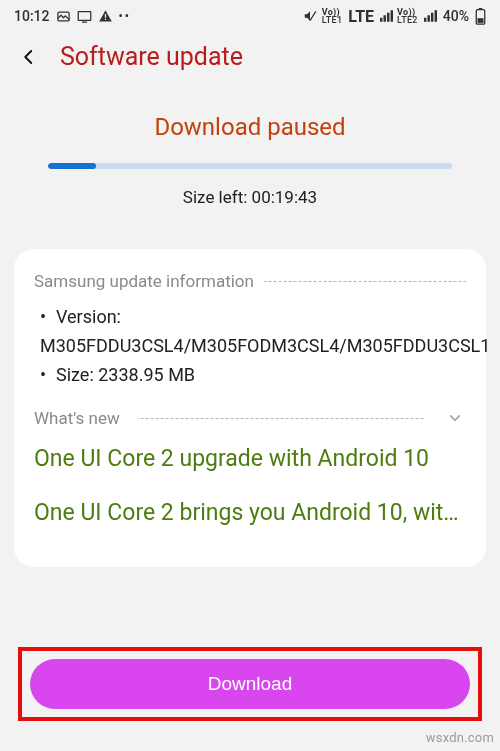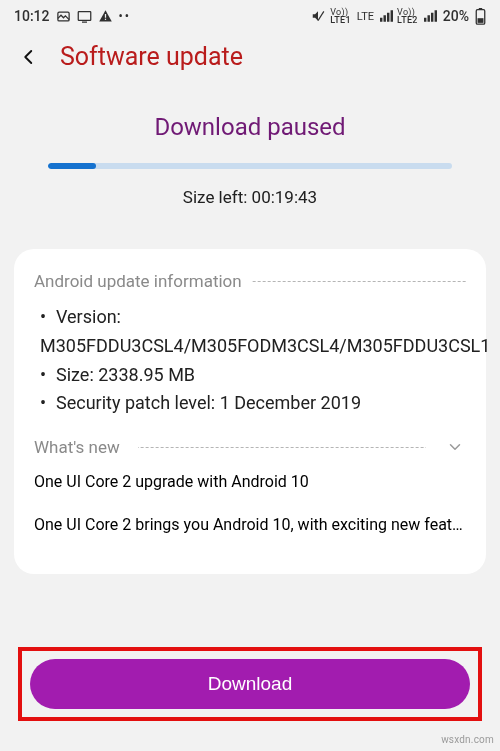--- a/index.html
+++ b/index.html
@@ -2,43 +2,43 @@
 <html><head>
   <meta charset="utf-8">
   <style>
     * { box-sizing: border-box; margin: 0; padding: 0; }
     html, body { width: 500px; height: 751px; font-family: -apple-system, Roboto, "Segoe UI", sans-serif; background: #f2f2f2; color: #1a1a1a; overflow: hidden; }
     .status-bar { height: 32px; display: flex; justify-content: space-between; align-items: center; padding: 0 14px; font-size: 14px; font-weight: 500; color: #303030; }
     .status-left, .status-right { display: flex; align-items: center; gap: 6px; }
     .sicon { display: inline-flex; align-items: center; }
     .sicon svg { display: block; }
     .lte { font-size: 9px; line-height: 8px; letter-spacing: 0.3px; margin-left: -2px; }
-    .lte div:first-child { font-weight: 400; }
+    .lte div:first-child { font-weight: 700; }
     .app-bar { display: flex; align-items: center; padding: 10px 18px 22px 18px; gap: 20px; }
     .back-arrow { width: 22px; height: 22px; display: flex; align-items: center; justify-content: center; }
     .title { font-size: 25px; font-weight: 400; color: #b91c1c; }
     .status-section { text-align: center; padding: 20px 30px 24px; }
-    .status-text { font-size: 24px; font-weight: 400; color: #701a75; margin-bottom: 22px; }
+    .status-text { font-size: 24px; font-weight: 400; color: #c2410c; margin-bottom: 22px; }
     .progress { height: 6px; background: #c9dcef; border-radius: 3px; position: relative; overflow: hidden; margin: 0 18px 18px; }
     .progress-fill { position: absolute; left: 0; top: 0; bottom: 0; width: 12%; background: #1572cf; border-radius: 3px; }
     .time-left { font-size: 17px; color: #202020; }
     .card { background: #fff; border-radius: 20px; margin: 18px 14px 0; padding: 22px 20px 18px; font-size: 18px; }
     .section-header { display: flex; align-items: center; gap: 10px; color: #8a8a8a; font-size: 17px; margin-bottom: 12px; }
     .dots { flex: 1; height: 1px; background-image: radial-gradient(circle, #b5b5b5 1px, transparent 1.2px); background-size: 5px 5px; background-repeat: repeat-x; background-position: center; }
     .info-list { list-style: none; padding-left: 6px; color: #212121; line-height: 1.6; margin-bottom: 18px; margin-top: 7px; }
     .info-list li::before { content: "•"; display: inline-block; width: 16px; color: #222; }
     .whats-header { display: flex; align-items: center; gap: 18px; color: #8a8a8a; font-size: 17px; margin-bottom: 12px; }
     .chevron { width: 22px; height: 22px; display: flex; align-items: center; justify-content: center; color: #9a9a9a; }
-    .whats-body { color: #000000; line-height: 1.55; font-size: 16px; }
+    .whats-body { color: #4d7c0f; line-height: 1.55; font-size: 23px; }
     .whats-body p { margin-bottom: 18px; white-space: nowrap; overflow: hidden; text-overflow: ellipsis; }
     .whats-body p:first-child { white-space: normal; overflow: visible; }
     .bottom { position: absolute; left: 0; right: 0; bottom: 30px; padding: 0 18px; }
     .highlight-box { border: 4px solid #e30f0f; padding: 8px; }
-    .dl-button { width: 100%; background: #a21caf; color: #fff; border: none; border-radius: 28px; height: 50px; font-size: 19px; font-weight: 500; cursor: pointer; }
-    .watermark { position: absolute; right: 6px; bottom: 6px; font-size: 10px; color: #9a9a9a; letter-spacing: 0.2px; }
+    .dl-button { width: 100%; background: #d946ef; color: #fff; border: none; border-radius: 28px; height: 50px; font-size: 19px; font-weight: 500; cursor: pointer; }
+    .watermark { position: absolute; right: 6px; bottom: 6px; font-size: 13px; color: #9a9a9a; letter-spacing: 0.2px; }
   </style>
 </head>
 <body>
 
 <div class="status-bar">
   <div class="status-left">
     <span>10:12</span>
     <span class="sicon">
       <svg width="15" height="15" viewBox="0 0 24 24" fill="none" stroke="#303030" stroke-width="2">
           <rect x="3" y="5" width="18" height="14" rx="2"></rect>
@@ -64,36 +64,36 @@
     <span class="sicon">
       <svg width="16" height="14" viewBox="0 0 24 24" fill="#303030">
           <path d="M3 9v6h4l5 5V4L7 9H3z"></path>
           <line x1="22" y1="4" x2="12" y2="20" stroke="#303030" stroke-width="2"></line>
         </svg>
     </span>
     <div class="lte">
       <div>Vo))</div>
       <div>LTE1</div>
     </div>
-    <span style="font-size:11px;font-weight:400;">LTE</span>
+    <span style="font-size:16px;font-weight:700;">LTE</span>
     <span class="sicon">
       <svg width="13" height="12" viewBox="0 0 16 14" fill="#303030">
           <path d="M0 14h3V9H0zM4.3 14h3V6h-3zM8.6 14h3V3h-3zM13 14h3V0h-3z"></path>
         </svg>
     </span>
     <div class="lte">
       <div>Vo))</div>
       <div>LTE2</div>
     </div>
     <span class="sicon">
       <svg width="13" height="12" viewBox="0 0 16 14" fill="#303030">
           <path d="M0 14h3V9H0zM4.3 14h3V6h-3zM8.6 14h3V3h-3zM13 14h3V0h-3z"></path>
         </svg>
     </span>
-    <span>20%</span>
+    <span>40%</span>
     <span class="sicon">
       <svg width="11" height="17" viewBox="0 0 12 20">
           <rect x="4" y="0" width="4" height="2" fill="#303030"></rect>
           <rect x="1" y="2" width="10" height="17" rx="1.5" fill="none" stroke="#303030" stroke-width="1.5"></rect>
           <rect x="2.5" y="12" width="7" height="5.5" fill="#303030"></rect>
         </svg>
     </span>
   </div>
 </div>
 
@@ -109,27 +109,26 @@
 <div class="status-section">
   <div class="status-text">Download paused</div>
   <div class="progress">
     <div class="progress-fill"></div>
   </div>
   <div class="time-left">Size left: 00:19:43</div>
 </div>
 
 <div class="card">
   <div class="section-header">
-    <span>Android update information</span>
+    <span>Samsung update information</span>
     <span class="dots"></span>
   </div>
   <ul class="info-list">
     <li>Version: M305FDDU3CSL4/M305FODM3CSL4/M305FDDU3CSL1</li>
     <li>Size: 2338.95 MB</li>
-    <li>Security patch level: 1 December 2019</li>
   </ul>
   <div class="whats-header">
     <span>What's new</span>
     <span class="dots"></span>
     <span class="chevron">
       <svg width="18" height="18" viewBox="0 0 24 24" fill="none" stroke="#9a9a9a" stroke-width="2" stroke-linecap="round" stroke-linejoin="round">
           <polyline points="6 9 12 15 18 9"></polyline>
         </svg>
     </span>
   </div>

